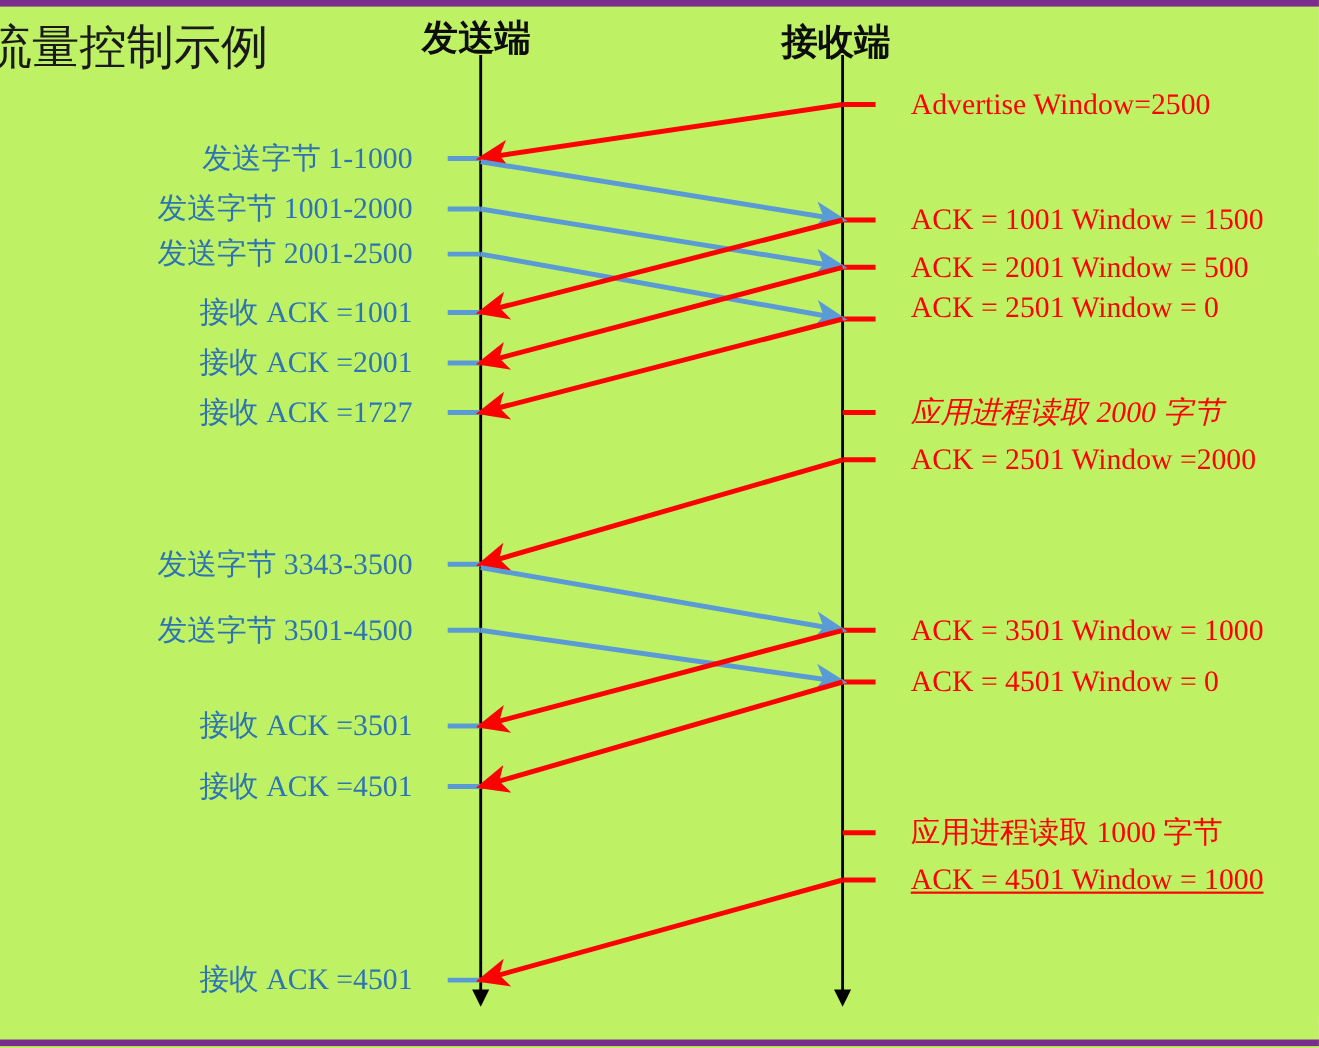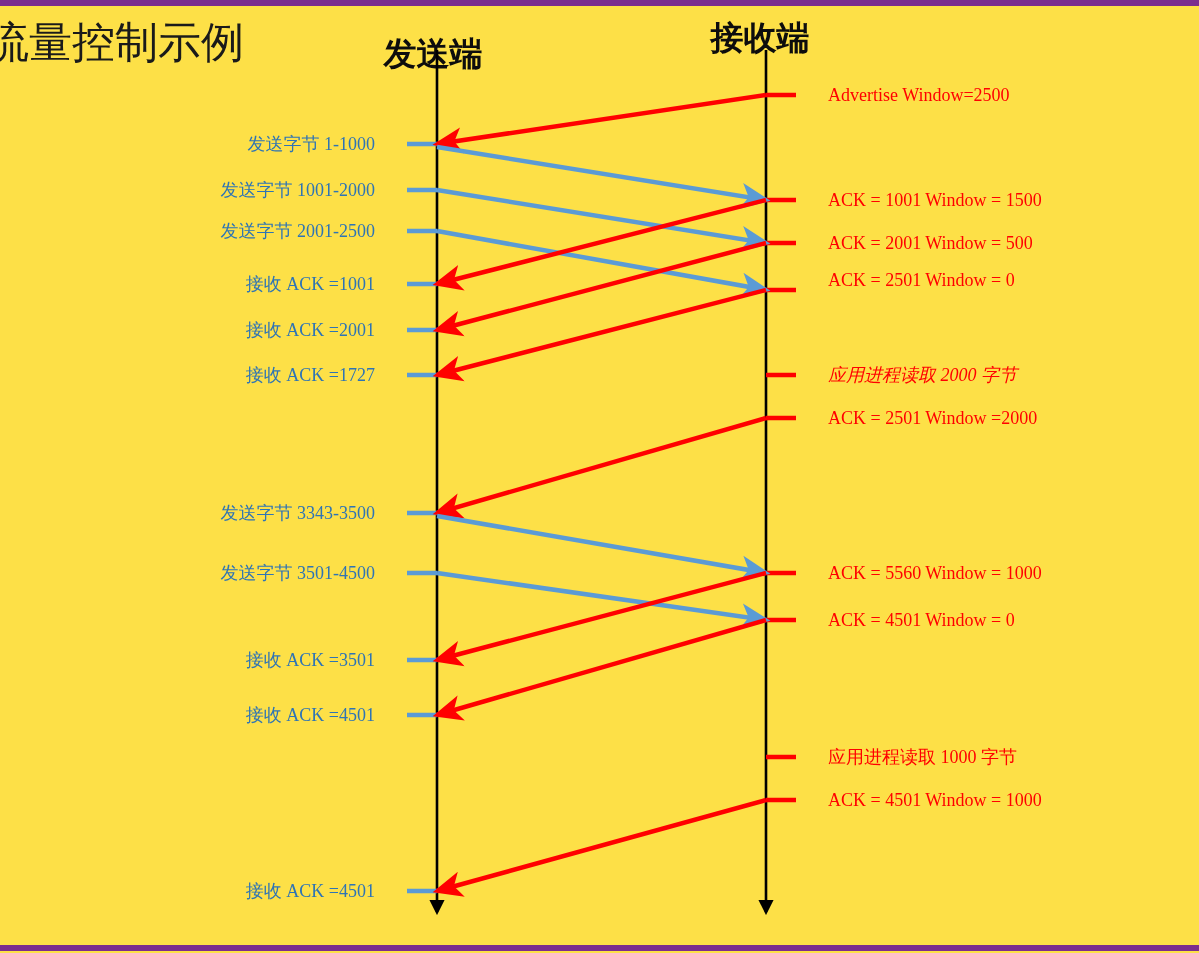--- a/index.html
+++ b/index.html
@@ -13,21 +13,21 @@
     position: relative;
     overflow: hidden;
     font-family: "Liberation Serif", "DejaVu Serif", serif;
   }
 
   #slide {
     position: absolute;
     left: 0; top: 0;
     width: 1199px;
     height: 953px;
-    background: #fde047;
+    background: #bef264;
   }
 
   .edge-bar {
     position: absolute;
     left: 0;
     width: 1199px;
     height: 6px;
     background: #7B2D8E;
   }
   .edge-bar.top { top: 0px; }
@@ -57,21 +57,21 @@
     font-weight: bold;
     font-size: 33px;
     color: #0d0d0d;
     white-space: nowrap;
     transform: translateX(-50%);
   }
 
   .lbl {
     position: absolute;
     white-space: nowrap;
-    font-size: 18px;
+    font-size: 27px;
     line-height: 1;
   }
   .lbl-left {
     color: #2E74B5;
     text-align: center;
     transform: translate(-100%, -50%);
     font-family: "Liberation Serif", "DejaVu Serif", serif;
   }
   .lbl-right {
     color: #FF0000;
@@ -85,21 +85,21 @@
 </head>
 <body>
 
 <div id="slide">
 
   <div class="edge-bar top"></div>
   <div class="edge-bar bottom"></div>
 
   <div class="slide-title">流量控制示例</div>
 
-  <div class="axis-header" id="sender-header" style="left: 433px; top: 32px;">发送端</div>
+  <div class="axis-header" id="sender-header" style="left: 433px; top: 12px;">发送端</div>
   <div class="axis-header" id="receiver-header" style="left: 760px; top: 16px;">接收端</div>
 
   <svg id="diagram-svg" viewBox="0 0 1199 953">
     <defs>
       <marker id="arrow-red" markerWidth="7" markerHeight="7" refX="5.6" refY="3.5" orient="auto" markerUnits="strokeWidth">
         <path d="M0,0.6 L6.6,3.5 L0,6.4 L1.7,3.5 Z" fill="#FF0000"></path>
       </marker>
       <marker id="arrow-blue" markerWidth="7" markerHeight="7" refX="5.6" refY="3.5" orient="auto" markerUnits="strokeWidth">
         <path d="M0,0.6 L6.6,3.5 L0,6.4 L1.7,3.5 Z" fill="#5B9BD5"></path>
       </marker>
@@ -164,19 +164,19 @@
       <div class="lbl lbl-left lbl-cn" style="left: 375px; top: 715px;">接收 ACK =4501</div>
       <div class="lbl lbl-left lbl-cn" style="left: 375px; top: 891px;">接收 ACK =4501</div>
     </div>
   <div id="receiver-labels">
       <div class="lbl lbl-right lbl-cn" style="left: 828px; top: 95px;">Advertise Window=2500</div>
       <div class="lbl lbl-right lbl-cn" style="left: 828px; top: 200px;">ACK = 1001  Window = 1500</div>
       <div class="lbl lbl-right lbl-cn" style="left: 828px; top: 243px;">ACK = 2001  Window = 500</div>
       <div class="lbl lbl-right lbl-cn" style="left: 828px; top: 280px;">ACK = 2501  Window = 0</div>
       <div class="lbl lbl-right lbl-cn" style="left: 828px; top: 375px; font-style: italic;">应用进程读取 2000 字节</div>
       <div class="lbl lbl-right lbl-cn" style="left: 828px; top: 418px;">ACK = 2501  Window =2000</div>
-      <div class="lbl lbl-right lbl-cn" style="left: 828px; top: 573px;">ACK = 5560  Window = 1000</div>
+      <div class="lbl lbl-right lbl-cn" style="left: 828px; top: 573px;">ACK = 3501  Window = 1000</div>
       <div class="lbl lbl-right lbl-cn" style="left: 828px; top: 620px;">ACK = 4501  Window = 0</div>
       <div class="lbl lbl-right lbl-cn" style="left: 828px; top: 757px;">应用进程读取 1000 字节</div>
-      <div class="lbl lbl-right lbl-cn" style="left: 828px; top: 800px;">ACK = 4501  Window = 1000</div>
+      <div class="lbl lbl-right lbl-cn" style="left: 828px; top: 800px; text-decoration: underline;">ACK = 4501  Window = 1000</div>
     </div>
 
 </div>
 
 </body></html>

